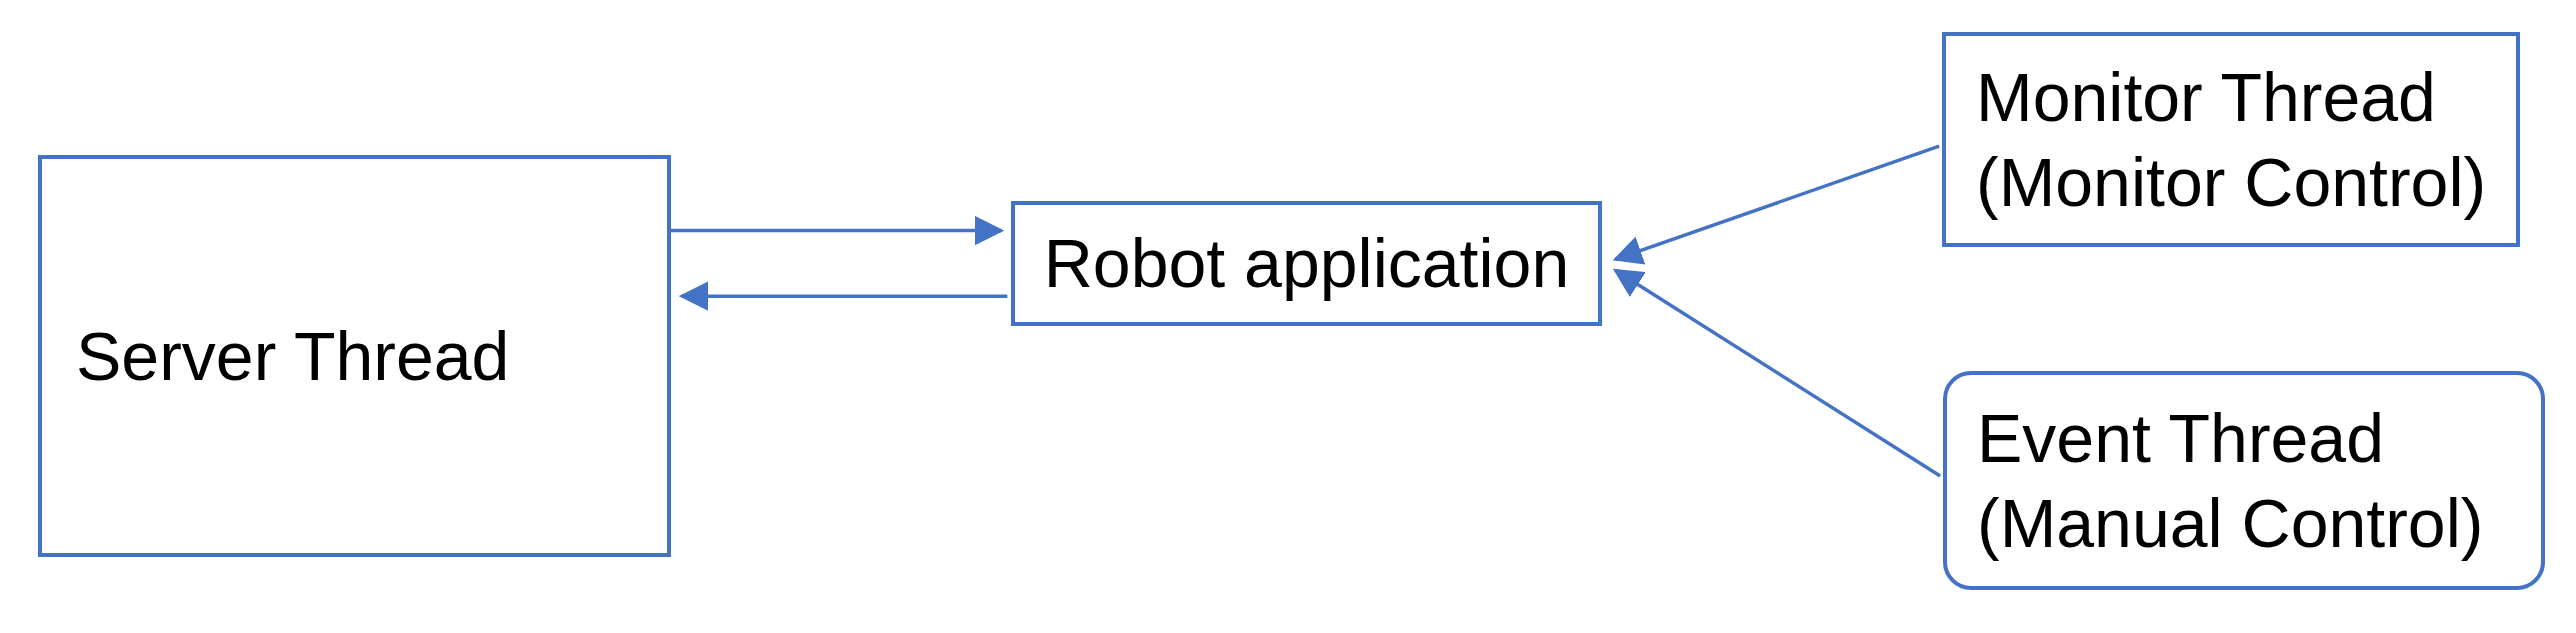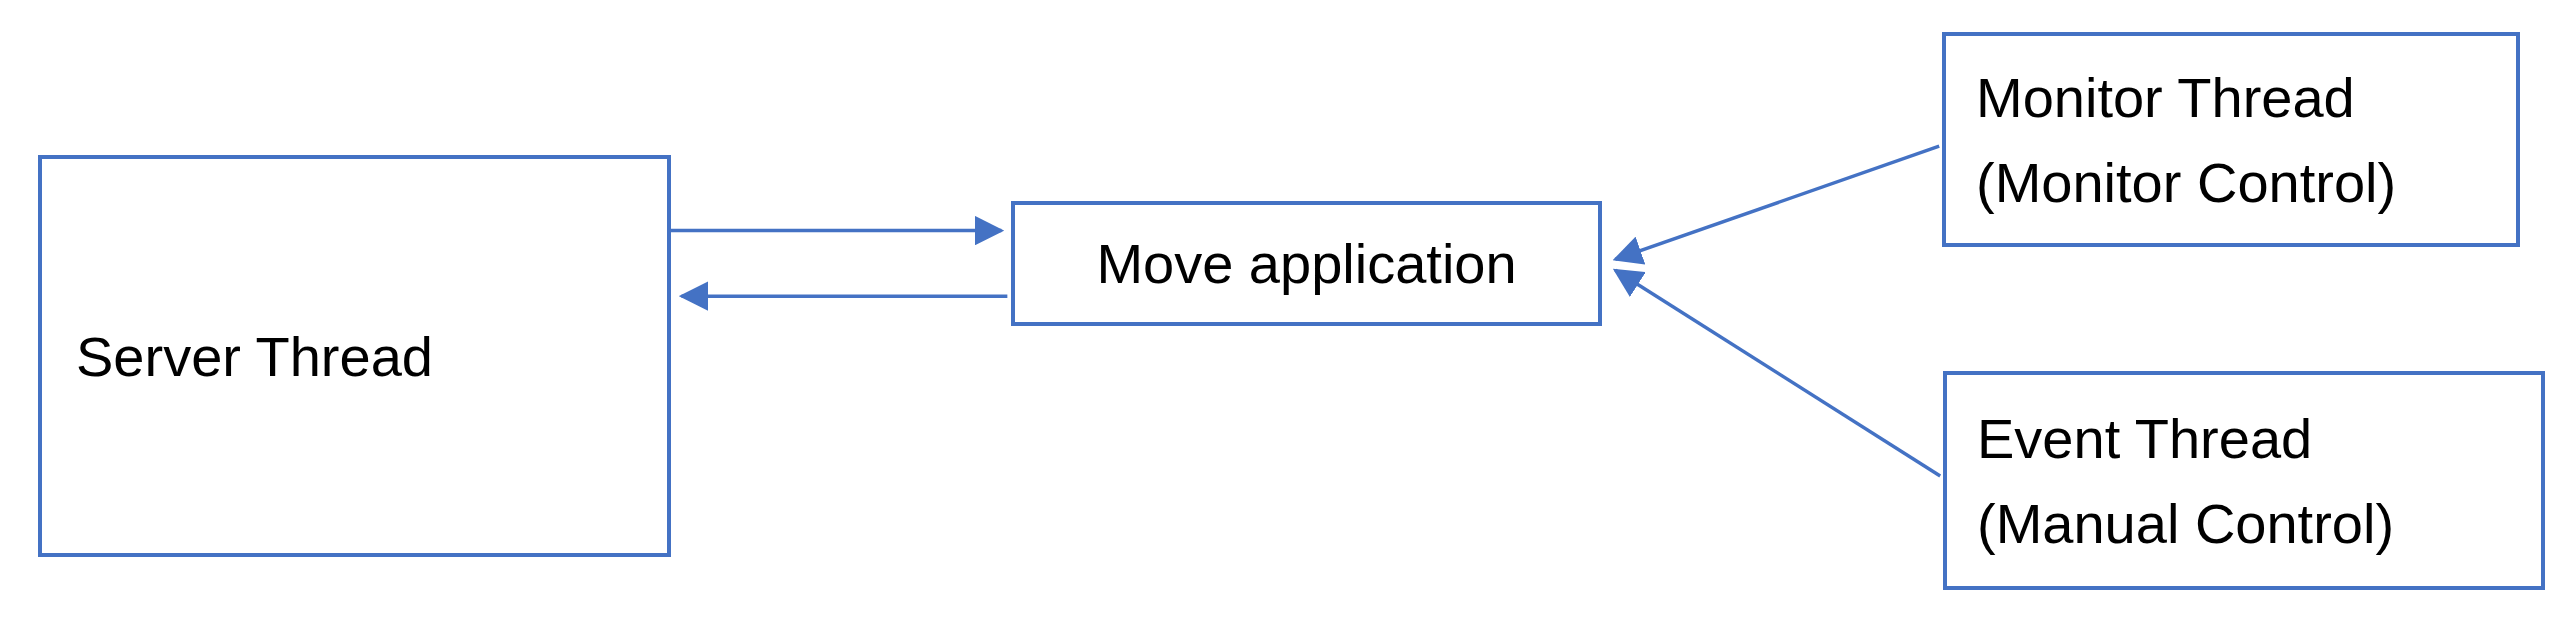--- a/index.html
+++ b/index.html
@@ -23,29 +23,29 @@
   .connectors line { stroke: var(--accent); stroke-width: 3.5; }
   .arrowhead-path { fill: var(--accent); }
   .node {
     position: absolute;
     border: 4px solid var(--accent);
     background: var(--bg);
     display: flex;
     flex-direction: column;
     justify-content: center;
     align-items: flex-start;
-    font-size: 56px;
+    font-size: 68px;
     line-height: 85px;
     white-space: nowrap;
   }
   .node .line { display: block; }
   #node-server  { left: 38px;   top: 155px; width: 633px; height: 402px; padding-left: 34px; }
   #node-main    { left: 1011px; top: 201px; width: 591px; height: 125px; align-items: center; padding-left: 0; }
   #node-monitor { left: 1942px; top: 32px;  width: 578px; height: 215px; padding-left: 30px; }
-  #node-event   { left: 1943px; top: 371px; width: 602px; height: 219px; padding-left: 30px; }
+  #node-event   { left: 1943px; top: 371px; width: 602px; height: 219px; padding-left: 30px; border-radius: 28px; }
 </style>
 </head>
 <body>
 
 <div class="diagram">
 
   <svg class="connectors" viewBox="0 0 2593 638" xmlns="http://www.w3.org/2000/svg">
     <defs>
       <marker id="arrow" viewBox="0 0 10 10" refX="9" refY="5" markerWidth="8.5" markerHeight="8.5" orient="auto">
         <path class="arrowhead-path" d="M 0 0 L 10 5 L 0 10 z"></path>
@@ -55,21 +55,21 @@
     <line x1="1014" y1="298" x2="686" y2="298" marker-end="url(#arrow)"></line>
     <line x1="1952" y1="147" x2="1626" y2="261" marker-end="url(#arrow)"></line>
     <line x1="1953" y1="479" x2="1626" y2="272" marker-end="url(#arrow)"></line>
   </svg>
 
   <div class="node" id="node-server">
     <span class="line">Server Thread</span>
   </div>
 
   <div class="node" id="node-main">
-    <span class="line">Move application</span>
+    <span class="line">Robot application</span>
   </div>
 
   <div class="node" id="node-monitor">
     <span class="line">Monitor Thread</span>
     <span class="line">(Monitor Control)</span>
   </div>
 
   <div class="node" id="node-event">
     <span class="line">Event Thread</span>
     <span class="line">(Manual Control)</span>

